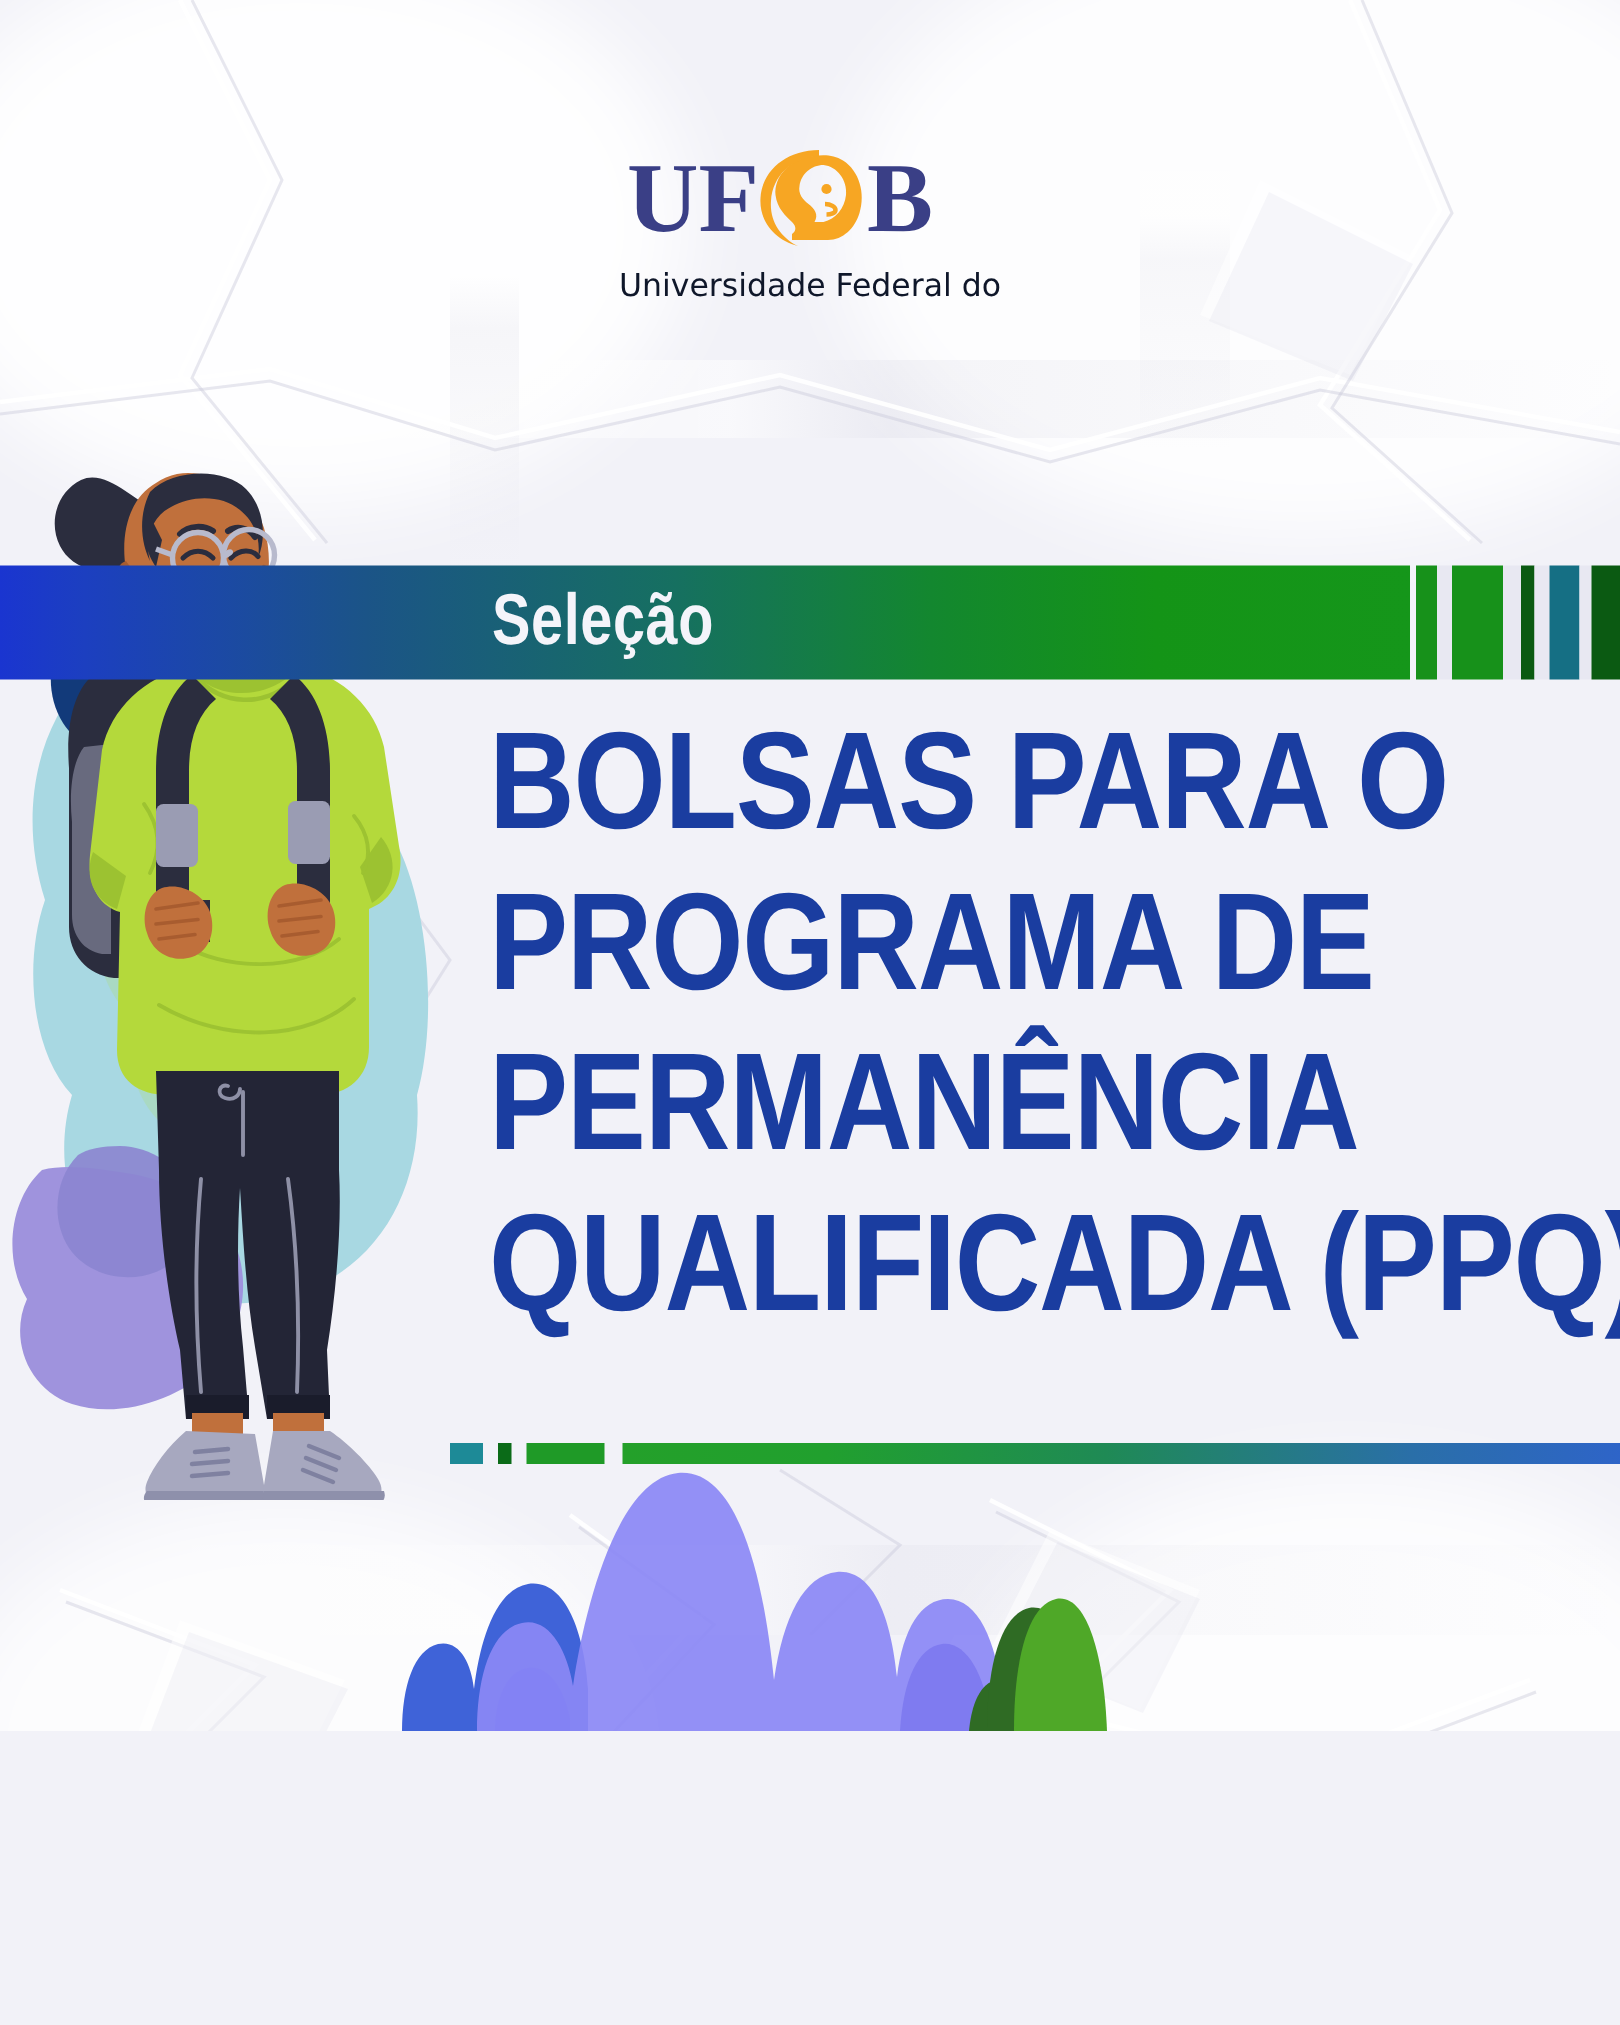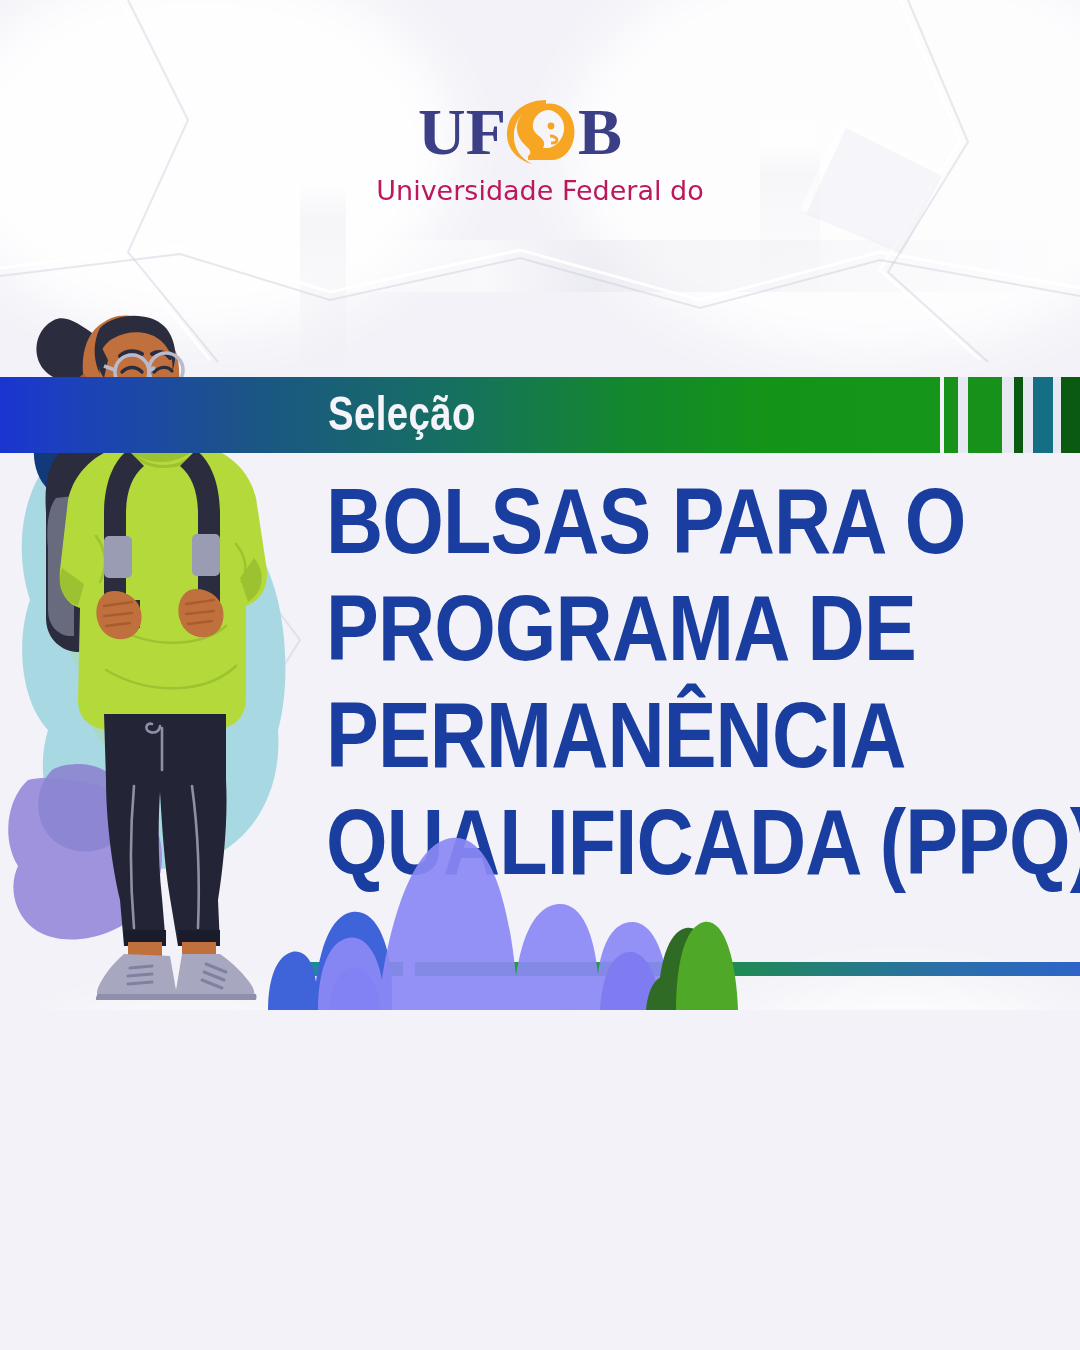--- a/index.html
+++ b/index.html
@@ -1,32 +1,32 @@
 <!DOCTYPE html>
 <html><head>
 <meta charset="utf-8">
 <style>
   html,body{margin:0;padding:0;}
   body{
     width:1080px;height:1350px;overflow:hidden;position:relative;
     background:#f0f0f6;
     font-family:"Liberation Sans", sans-serif;
   }
-  .stage{position:absolute;inset:0;width:1080px;height:1010px;overflow:hidden;text-decoration:underline;}
+  .stage{position:absolute;inset:0;width:1080px;height:1154px;overflow:hidden;text-decoration:underline;}
 
   
   .paper{position:absolute;inset:0;background:#f2f2f8;}
   .paper .crease{position:absolute;background:linear-gradient(90deg,rgba(255,255,255,0) 0%,rgba(255,255,255,.95) 45%,rgba(200,200,215,.30) 55%,rgba(255,255,255,0) 100%);}
   .paper .creaseD{position:absolute;background:linear-gradient(180deg,rgba(255,255,255,0) 0%,rgba(255,255,255,.9) 48%,rgba(196,196,212,.32) 58%,rgba(255,255,255,0) 100%);}
   .paper .soft{position:absolute;border-radius:50%;filter:blur(26px);}
 
   
   .logo{position:absolute;left:0;right:0;top:96px;text-align:center;}
   .logo-mark{position:relative;width:260px;height:72px;margin:0 auto;}
-  .logo-sub{margin-top:10px;color:#be185d;font-size:27px;line-height:25px;font-family:"DejaVu Sans",sans-serif;font-weight:400;}
+  .logo-sub{margin-top:10px;color:#0f172a;font-size:21px;line-height:25px;font-family:"DejaVu Sans",sans-serif;font-weight:400;}
 
   
   .banner{position:absolute;left:0;top:377px;width:940px;height:76px;
     background:linear-gradient(90deg,#1a35d0 0%,#1c3fc0 6%,#1b5487 26%,#167060 48%,#13872f 66%,#149417 82%,#15961a 100%);}
   .banner-label{position:absolute;left:328px;top:383px;color:#f4f4fa;font-size:48px;line-height:62px;
     font-weight:700;font-family:"Liberation Sans Narrow","Liberation Sans",sans-serif;
     transform:scaleX(.80);transform-origin:left center;letter-spacing:.5px;}
   .bars{position:absolute;left:944px;top:377px;height:76px;display:flex;align-items:stretch;gap:0;}
   .bars i{display:block;height:76px;}
 

